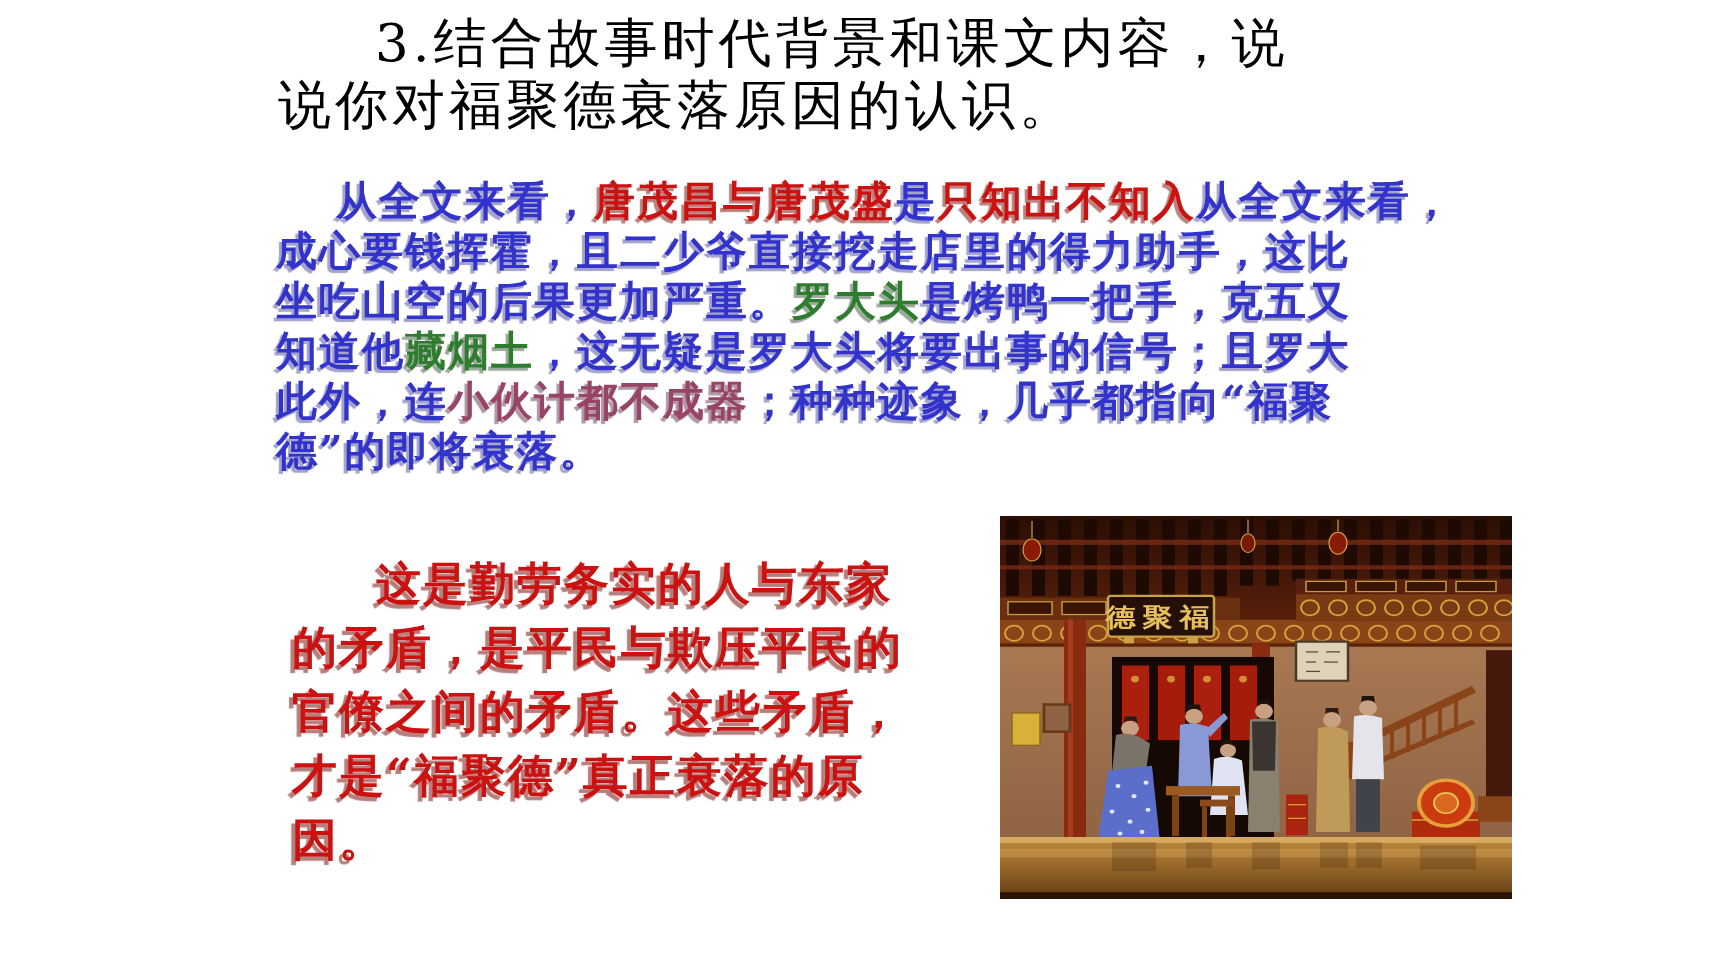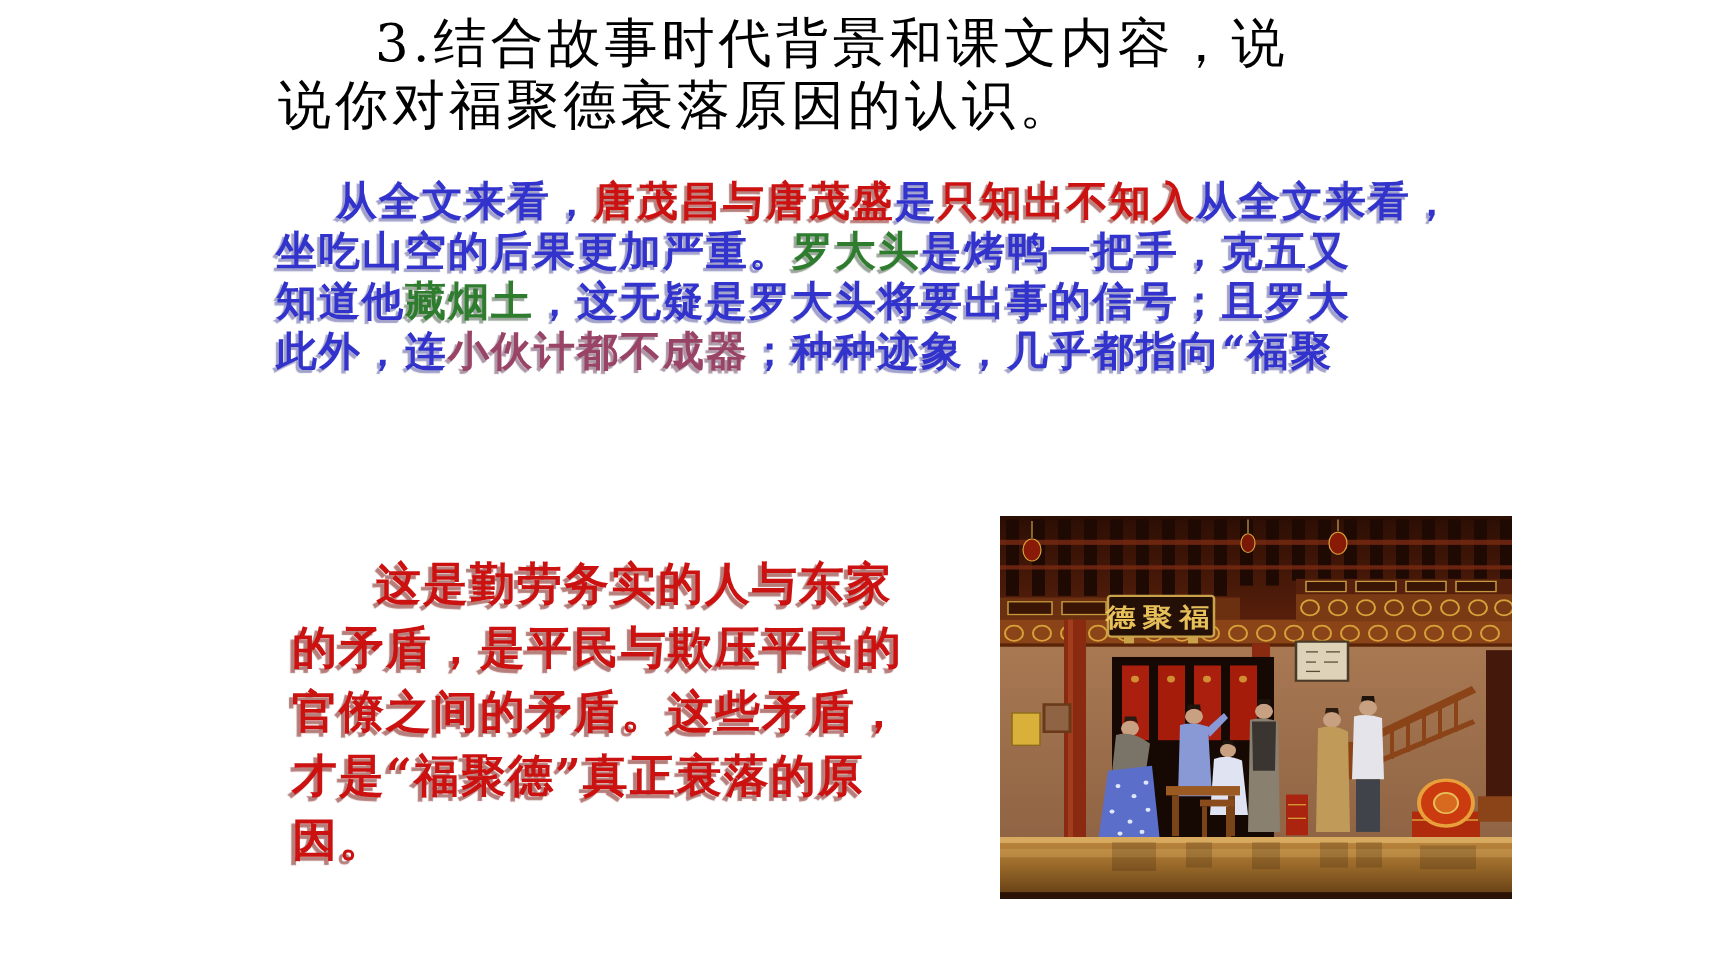--- a/index.html
+++ b/index.html
@@ -67,23 +67,25 @@
 
 <div class="slide">
 
   <div class="title">
     <div class="t-line first">3.结合故事时代背景和课文内容，说</div>
     <div class="t-line">说你对福聚德衰落原因的认识。</div>
   </div>
 
   <div class="analysis">
       <div class="line"><span class="c-blue">从全文来看，</span><span class="c-red">唐茂昌与唐茂盛</span><span class="c-blue">是</span><span class="c-red">只知出不知入</span><span class="c-blue">从全文来看，</span></div>
+      <div class="line"><span class="c-blue">成心要钱挥霍，且二少爷直接挖走店里的得力助手，这比</span></div>
       <div class="line"><span class="c-blue">坐吃山空的后果更加严重。</span><span class="c-green">罗大头</span><span class="c-blue">是烤鸭一把手，克五又</span></div>
       <div class="line"><span class="c-blue">知道他</span><span class="c-green">藏烟土</span><span class="c-blue">，这无疑是罗大头将要出事的信号；且罗大</span></div>
       <div class="line"><span class="c-blue">此外，连</span><span class="c-maroon">小伙计都不成器</span><span class="c-blue">；种种迹象，几乎都指向“福聚</span></div>
+      <div class="line"><span class="c-blue">德”的即将衰落。</span></div>
     </div>
 
   <div class="conclusion">
       <div class="line"><span class="c-red">这是勤劳务实的人与东家</span></div>
       <div class="line"><span class="c-red">的矛盾，是平民与欺压平民的</span></div>
       <div class="line"><span class="c-red">官僚之间的矛盾。这些矛盾，</span></div>
       <div class="line"><span class="c-red">才是“福聚德”真正衰落的原</span></div>
       <div class="line"><span class="c-red">因。</span></div>
     </div>
 

